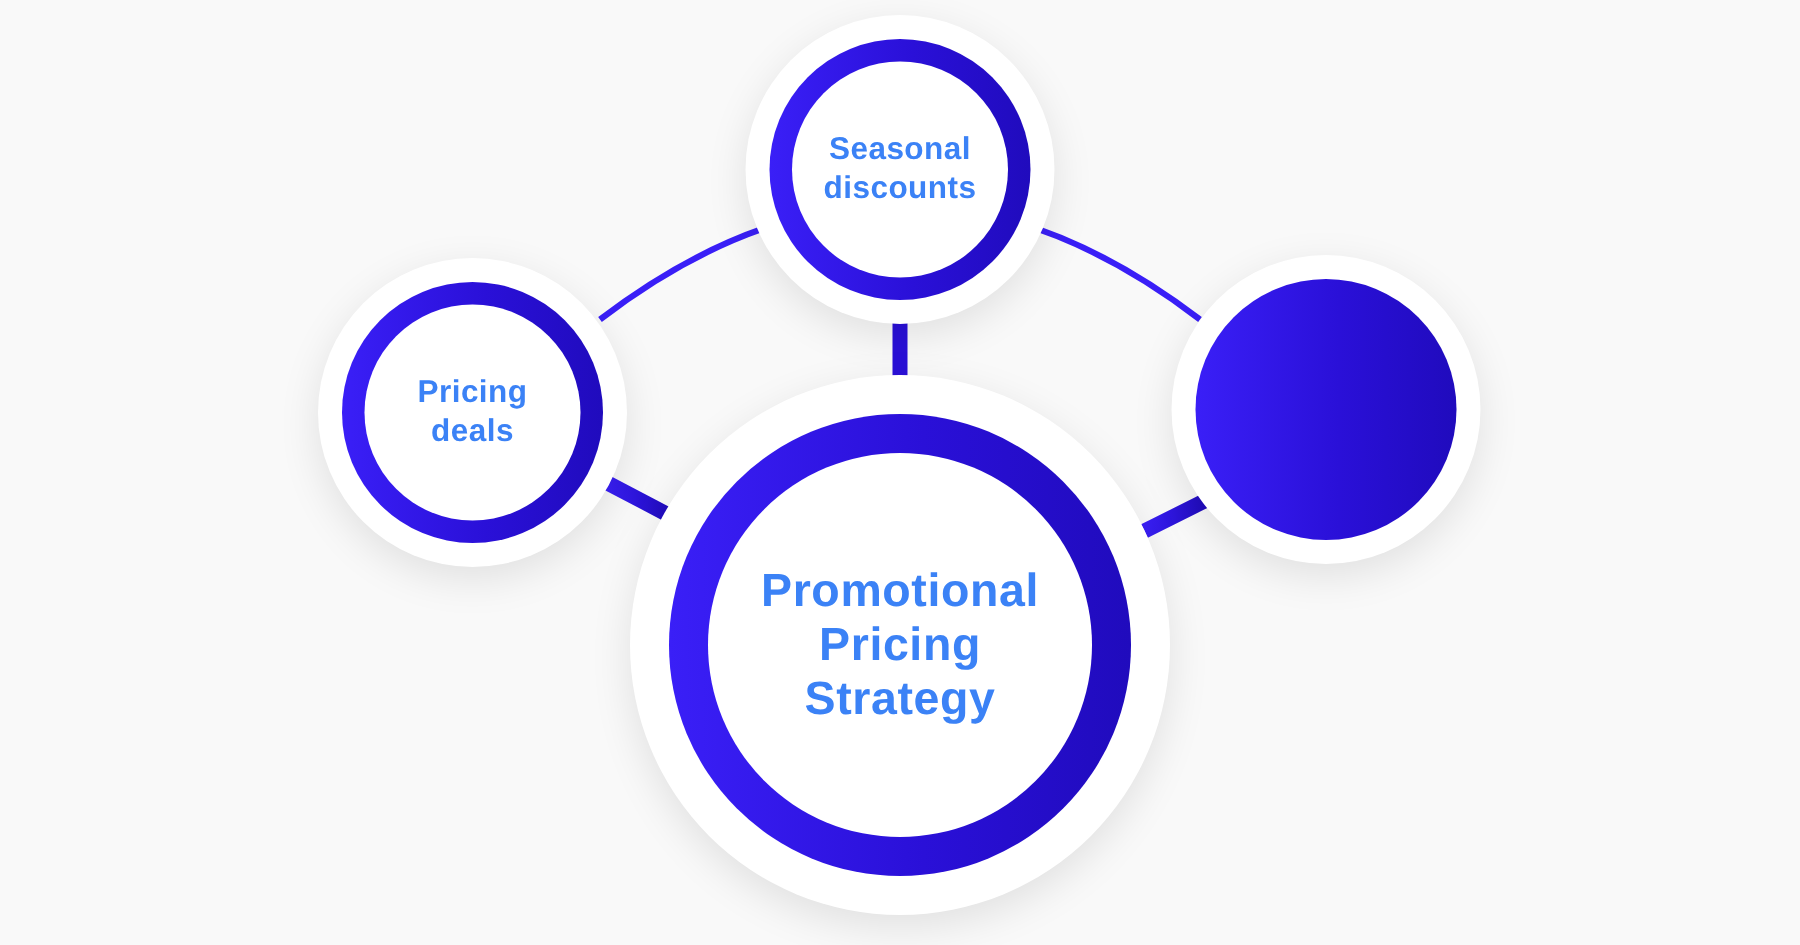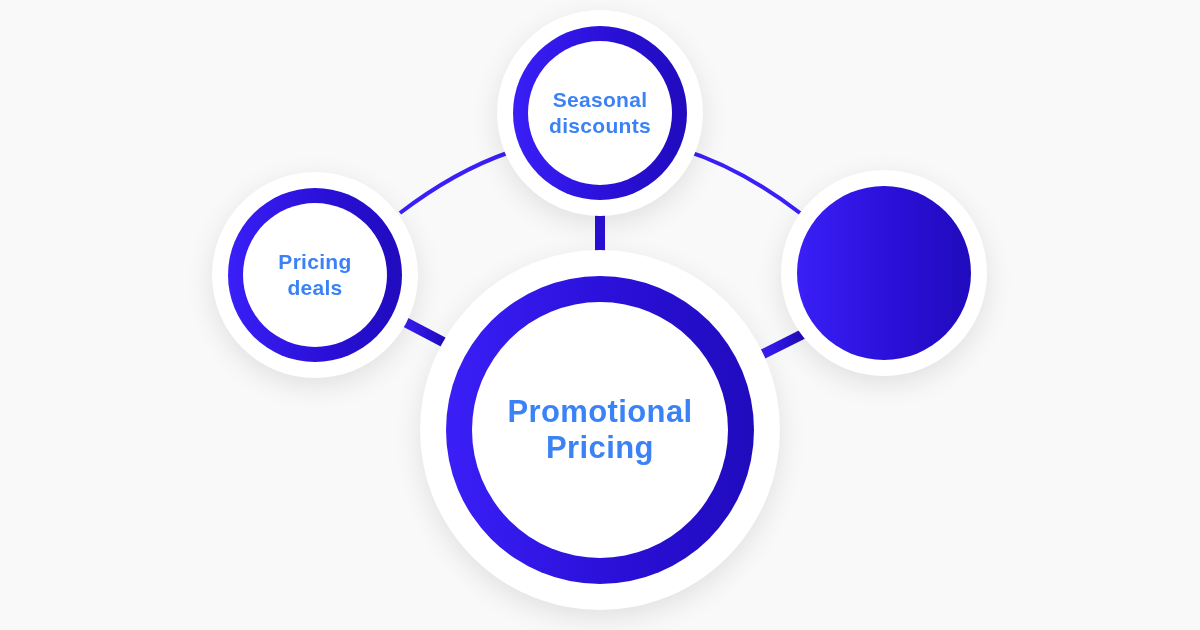--- a/index.html
+++ b/index.html
@@ -59,15 +59,16 @@
 <div class="node small" style="left:781px; top:170px; width:206px; height:206px;">
   <div class="ring" style="left:16px; top:16px; width:174px; height:174px;"></div>
 </div>
 
 <div class="node big" style="left:420px; top:250px; width:360px; height:360px;">
   <div class="ring" style="left:26px; top:26px; width:308px; height:308px;"></div>
   <div class="inner" style="left:52px; top:52px; width:256px; height:256px;">
     <div class="label">
       <div>Promotional</div>
       <div>Pricing</div>
+      <div>Strategy</div>
     </div>
   </div>
 </div>
 
 </body></html>

